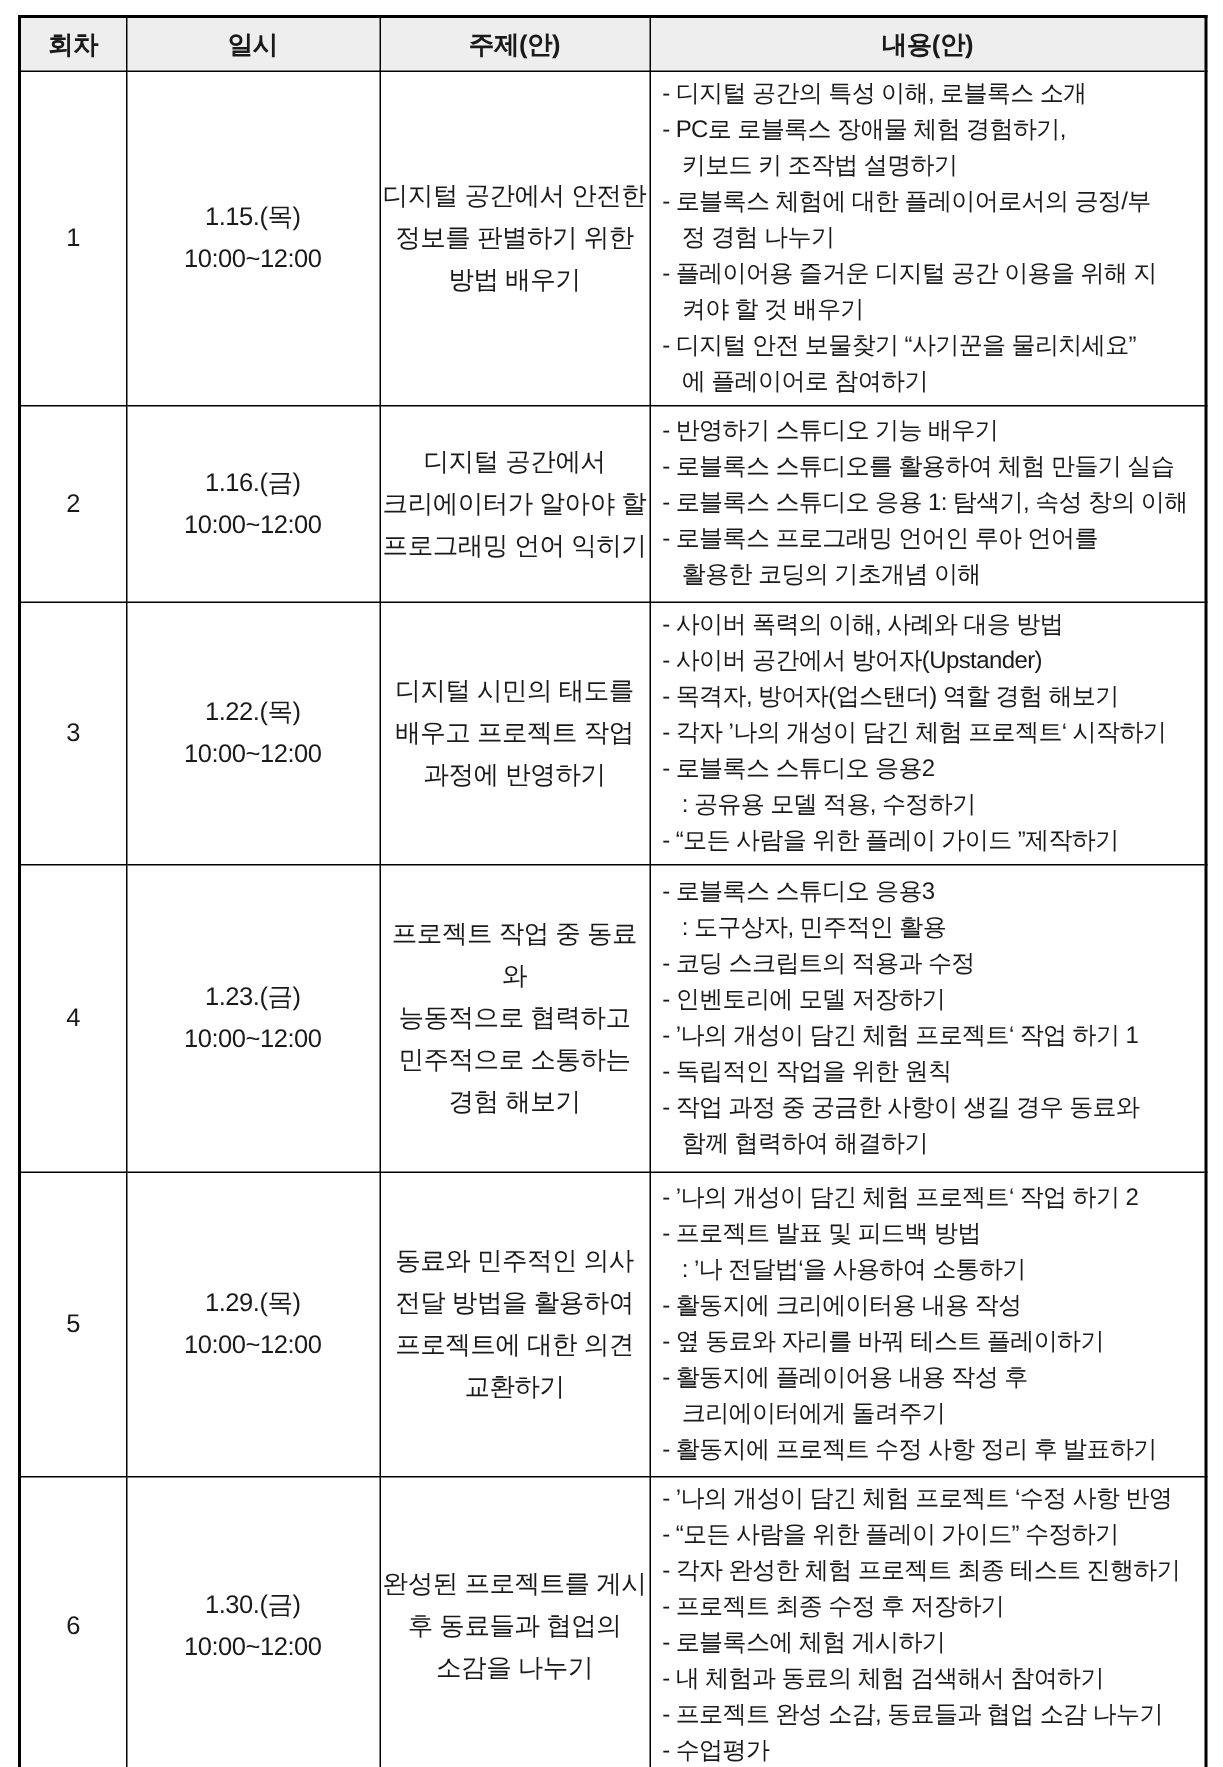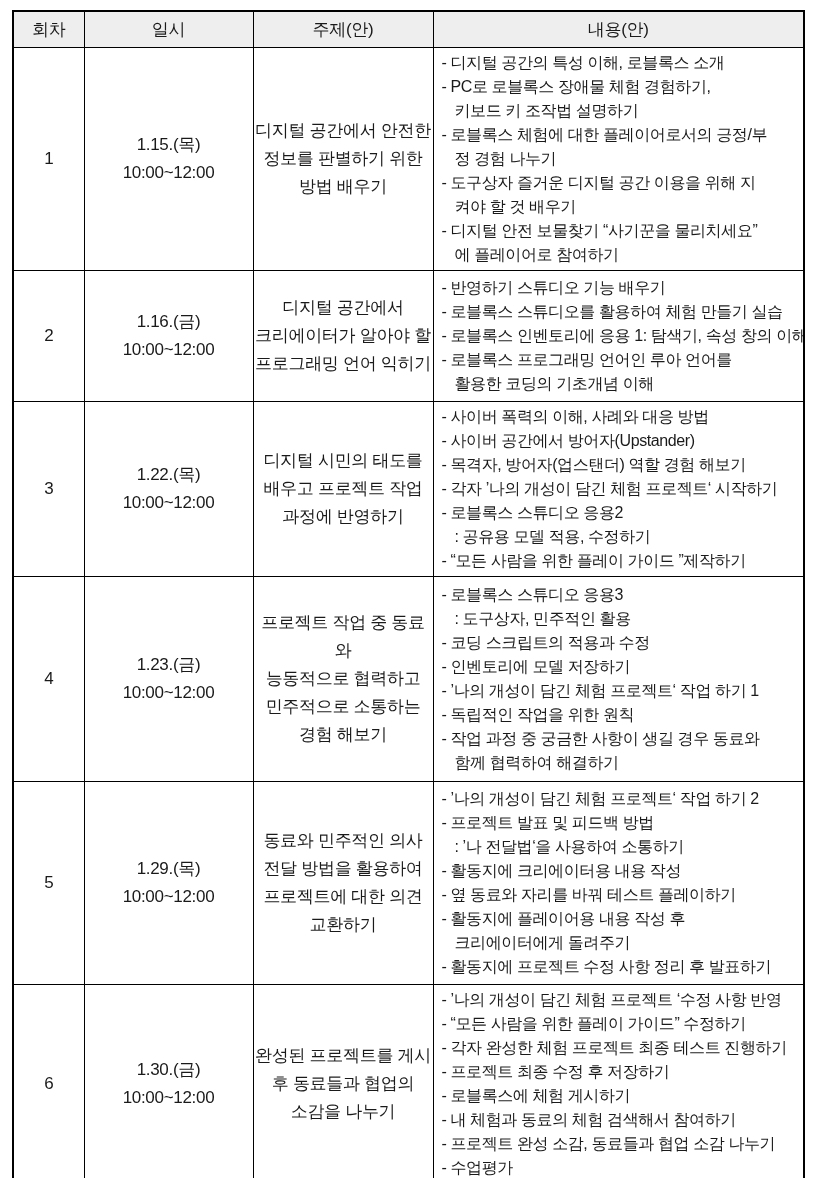--- a/index.html
+++ b/index.html
@@ -17,21 +17,21 @@
     table-layout: fixed;
     border: 2px solid var(--border, #000);
   }
   .schedule th, .schedule td {
     border: 1px solid var(--border, #000);
     overflow: hidden;
   }
   .schedule thead tr { height: 36px; }
   .schedule th {
     background: var(--header-bg, #eeeeee);
-    font-size: 17px; font-weight: 400;
+    font-size: 17px; font-weight: 700;
     text-align: center; vertical-align: middle;
     letter-spacing: -0.3px;
   }
   .schedule td { vertical-align: middle; }
   .c-num, .c-date, .c-topic {
     text-align: center;
     font-size: 17px;
     line-height: 28px;
     letter-spacing: -0.3px;
   }
@@ -78,37 +78,37 @@
 10:00~12:00</td>
       <td class="c-topic pre">디지털 공간에서 안전한
 정보를 판별하기 위한
 방법 배우기</td>
       <td class="c-content">
           <div class="cl">- 디지털 공간의 특성 이해, 로블록스 소개</div>
           <div class="cl">- PC로 로블록스 장애물 체험 경험하기,</div>
           <div class="cl ind">키보드 키 조작법 설명하기</div>
           <div class="cl">- 로블록스 체험에 대한 플레이어로서의 긍정/부</div>
           <div class="cl ind">정 경험 나누기</div>
-          <div class="cl">- 도구상자 즐거운 디지털 공간 이용을 위해 지</div>
+          <div class="cl">- 플레이어용 즐거운 디지털 공간 이용을 위해 지</div>
           <div class="cl ind">켜야 할 것 배우기</div>
           <div class="cl">- 디지털 안전 보물찾기 “사기꾼을 물리치세요”</div>
           <div class="cl ind">에 플레이어로 참여하기</div>
         </td>
     </tr>
     <tr class="r2">
       <td class="c-num">2</td>
       <td class="c-date pre">1.16.(금)
 10:00~12:00</td>
       <td class="c-topic pre">디지털 공간에서
 크리에이터가 알아야 할
 프로그래밍 언어 익히기</td>
       <td class="c-content">
           <div class="cl">- 반영하기 스튜디오 기능 배우기</div>
           <div class="cl">- 로블록스 스튜디오를 활용하여 체험 만들기 실습</div>
-          <div class="cl">- 로블록스 인벤토리에 응용 1: 탐색기, 속성 창의 이해</div>
+          <div class="cl">- 로블록스 스튜디오 응용 1: 탐색기, 속성 창의 이해</div>
           <div class="cl">- 로블록스 프로그래밍 언어인 루아 언어를</div>
           <div class="cl ind">활용한 코딩의 기초개념 이해</div>
         </td>
     </tr>
     <tr class="r3">
       <td class="c-num">3</td>
       <td class="c-date pre">1.22.(목)
 10:00~12:00</td>
       <td class="c-topic pre">디지털 시민의 태도를
 배우고 프로젝트 작업

